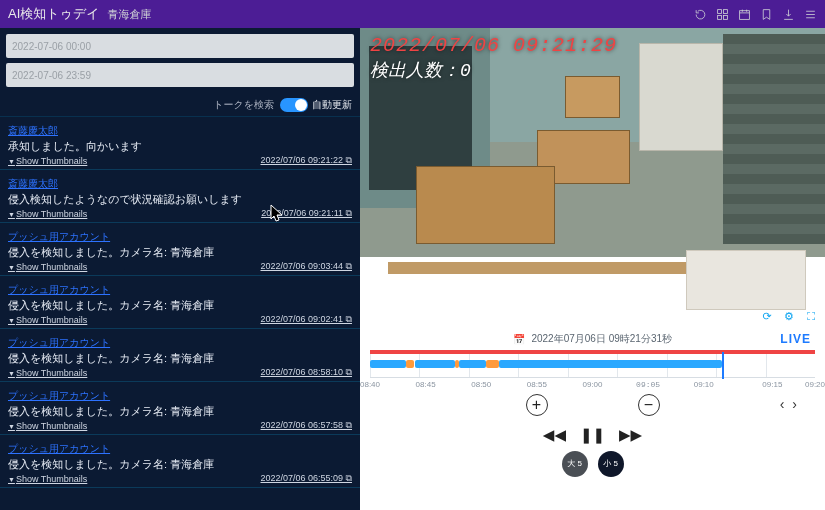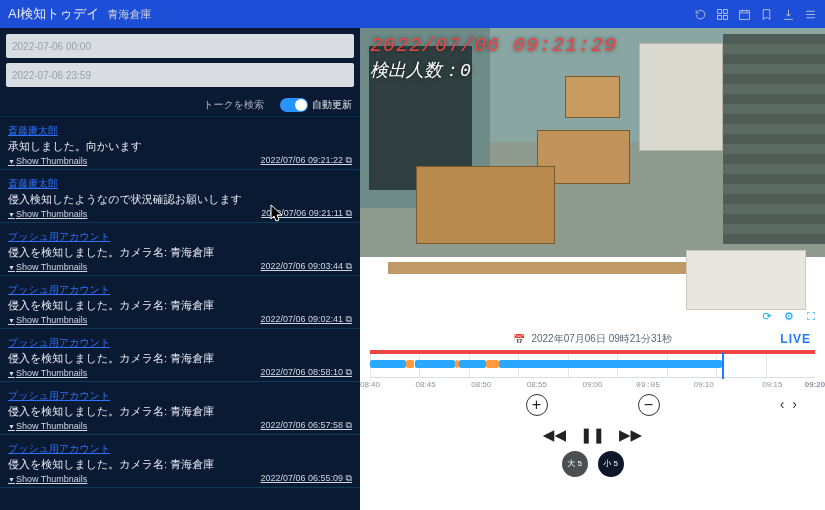--- a/index.html
+++ b/index.html
@@ -1,29 +1,29 @@
 <!DOCTYPE html>
 <html><head>
 <meta charset="utf-8">
 <style>
   *{box-sizing:border-box;margin:0;padding:0;font-family:"Meiryo","Hiragino Sans",Arial,sans-serif}
   html,body{width:825px;height:510px;overflow:hidden;background:#fff}
   .app{display:flex;flex-direction:column;width:100%;height:100%}
-  .topbar{height:28px;background:#1d4ed8;color:#e9e9e9;display:flex;align-items:center;padding:0 8px;font-size:13px}
+  .topbar{height:28px;background:#4c1d95;color:#e9e9e9;display:flex;align-items:center;padding:0 8px;font-size:13px}
   .topbar .loc{margin-left:8px;font-size:11px;color:#cfd2d6}
   .topbar .spacer{flex:1}
   .topbar .ticon{margin-left:9px;color:#cfd2d6;display:inline-flex;align-items:center}
   .topbar svg{width:13px;height:13px;stroke:#cfd2d6;fill:none;stroke-width:1.5}
   .main{flex:1;display:flex;min-height:0}
   
   .left{width:360px;background:#0b1a33;display:flex;flex-direction:column;min-height:0}
   .searchbox{padding:6px}
   .searchbox .field{height:24px;background:#fff;border-radius:2px;margin-bottom:5px;display:flex;align-items:center;padding:0 6px;color:#9aa0a6;font-size:10px}
   .searchbox .field.disabled{background:#d9dde1}
-  .controls{display:flex;gap:16px;padding:0 8px 4px;justify-content:flex-end}
+  .controls{display:flex;gap:6px;padding:0 8px 4px;justify-content:flex-end}
   .btn-search{flex:0 0 auto;color:#aab1c0;font-size:10px}
   .toggle{display:flex;align-items:center;gap:4px}
   .toggle .switch{width:28px;height:14px;border-radius:7px;background:#2895ff;position:relative}
   .toggle .switch::after{content:"";position:absolute;right:1px;top:1px;width:12px;height:12px;border-radius:50%;background:#fff}
   .toggle .lbl{color:#e6e9ef;font-size:10px}
   .feed{flex:1;overflow:hidden;border-top:1px solid #08304f}
   .item{border-bottom:1px solid #0b3a5a;padding:3px 8px 3px 8px}
   .item .user{font-size:10px;color:#2d72ff;text-decoration:underline;margin-bottom:1px;display:inline-block}
   .item .msg{font-size:11px;color:#e7ecf5}
   .item .meta{display:flex;align-items:center;justify-content:space-between;margin-top:1px}
@@ -212,21 +212,21 @@
             <div class="seg blue" style="left: 29%; width: 50%;"></div>
             <div class="playhead" style="left: 79%;"></div>
             <span class="lbl" style="left: 0%;">08:40</span>
             <span class="lbl" style="left: 12.5%;">08:45</span>
             <span class="lbl" style="left: 25%;">08:50</span>
             <span class="lbl" style="left: 37.5%;">08:55</span>
             <span class="lbl" style="left: 50%;">09:00</span>
             <span class="lbl" style="left: 62.5%; font-family: Liberation Mono, monospace;">09:05</span>
             <span class="lbl" style="left: 75%; margin-top: 16px;">09:10</span>
             <span class="lbl" style="left: 87.5%; margin-left: 13px;">09:15</span>
-            <span class="lbl" style="left: 100%; font-weight: bold;">09:20</span>
+            <span class="lbl" style="left: 100%;">09:20</span>
           </div>
         <div class="zoomrow">
           <span class="zbtn">+</span>
           <span class="zbtn">−</span>
           <span class="arrows"><span>‹</span><span>›</span></span>
         </div>
         <div class="playrow">
           <span>◀◀</span>
           <span>❚❚</span>
           <span>▶▶</span>

